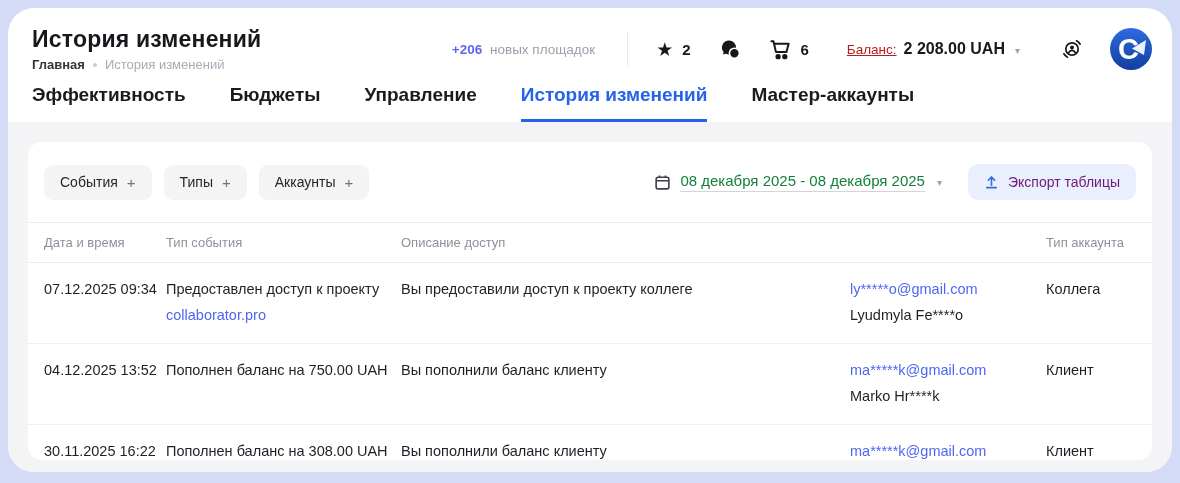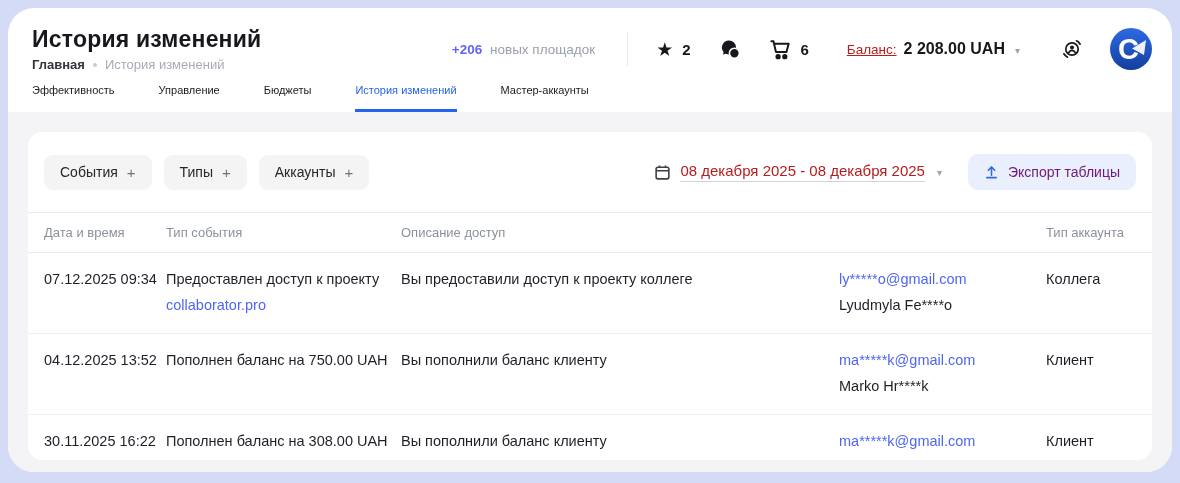--- a/index.html
+++ b/index.html
@@ -36,50 +36,50 @@
   .stat .num { font-size: 15px; font-weight: 700; color: #17181c; }
   .star-glyph { font-size: 19px; color: #17181c; line-height: 1; }
   .balance { display: flex; align-items: baseline; gap: 7px; margin-left: 10px; white-space: nowrap; }
   .balance-label { font-size: 13.5px; color: #b91c1c; text-decoration: underline; }
   .balance-value { font-size: 16px; font-weight: 700; color: #17181c; }
   .caret { font-size: 10px; color: #9ca3af; margin-left: 3px; }
   .support-wrap { margin: 0 26px 0 40px; display: flex; }
   .logo { width: 42px; height: 42px; display: block; }
   
   .tabs { display: flex; gap: 44px; padding: 6px 24px 0 24px; flex: none; }
-  .tab { font-size: 11px; font-weight: 400; color: #191b1f; padding-bottom: 13px;
+  .tab { font-size: 19px; font-weight: 700; color: #191b1f; padding-bottom: 13px;
          border-bottom: 3px solid transparent; cursor: pointer; }
   .tab.active { color: #2563eb; border-bottom-color: #2563eb; }
   
   .content-bg { flex: 1; background: #f4f4f6; padding: 20px 20px 12px; min-height: 0; }
   .inner-card { background: #fff; border-radius: 14px; height: 100%;
                 display: flex; flex-direction: column; overflow: hidden; }
   .filter-bar { display: flex; align-items: center; padding: 22px 16px; flex: none; }
   .chips { display: flex; gap: 12px; }
   .chip { display: flex; align-items: center; gap: 9px; background: #f4f4f5;
           border: none; border-radius: 9px; padding: 9px 16px; font-size: 14px;
           color: #27272a; font-family: inherit; cursor: pointer; }
   .chip .plus { color: #71717a; font-size: 15px; }
   .filter-right { margin-left: auto; display: flex; align-items: center; gap: 26px; }
   .datepicker { display: flex; align-items: center; gap: 9px; cursor: pointer; }
-  .date-text { font-size: 15px; color: #b91c1c; border-bottom: 1px solid #d4d4d8; padding-bottom: 2px; }
+  .date-text { font-size: 15px; color: #15803d; border-bottom: 1px solid #d4d4d8; padding-bottom: 2px; }
   .export-btn { display: flex; align-items: center; gap: 9px; background: #e9effc;
                 color: #701a75; border: none; border-radius: 10px; padding: 10px 16px;
                 font-size: 14px; font-weight: 500; font-family: inherit; cursor: pointer; }
   
   .thead { display: flex; align-items: center; height: 41px; padding: 0 16px;
            border-top: 1px solid #ececef; border-bottom: 1px solid #ececef;
            color: #8b919c; font-size: 13px; font-weight: 500; flex: none; }
   .row { display: flex; align-items: flex-start; padding: 13px 16px 15px;
          border-bottom: 1px solid #f0f0f2; font-size: 14.5px; line-height: 26px; }
   .c1 { width: 122px; flex: none; }
   .c2 { width: 235px; flex: none; padding-right: 10px; }
   .c3 { flex: 1; min-width: 0; padding-right: 10px; }
   .c4 { width: 196px; flex: none; }
-  .c5 { width: 90px; flex: none; margin-left: 11px; }
+  .c5 { width: 90px; flex: none; }
   .link { color: #4f66f2; text-decoration: none; cursor: pointer; }
   .cell-line { display: block; }
   .tbody { overflow: hidden; flex: 1; min-height: 0; }
   .icon-btn { display: inline-flex; cursor: pointer; }
 </style>
 </head>
 <body>
 
 <div class="page-card">
 
@@ -149,24 +149,24 @@
         <polygon points="36,12 22,20.5 34,27" fill="#eef1f6"></polygon>
       </svg>
     </div>
   </div>
 
   <div class="tabs">
       <div class="tab">
       <span>Эффективность</span>
     </div>
       <div class="tab">
+      <span>Бюджеты</span>
+    </div>
+      <div class="tab">
       <span>Управление</span>
-    </div>
-      <div class="tab">
-      <span>Бюджеты</span>
     </div>
       <div class="tab active">
       <span>История изменений</span>
     </div>
       <div class="tab">
       <span>Мастер-аккаунты</span>
     </div>
     </div>
 
   <div class="content-bg">

